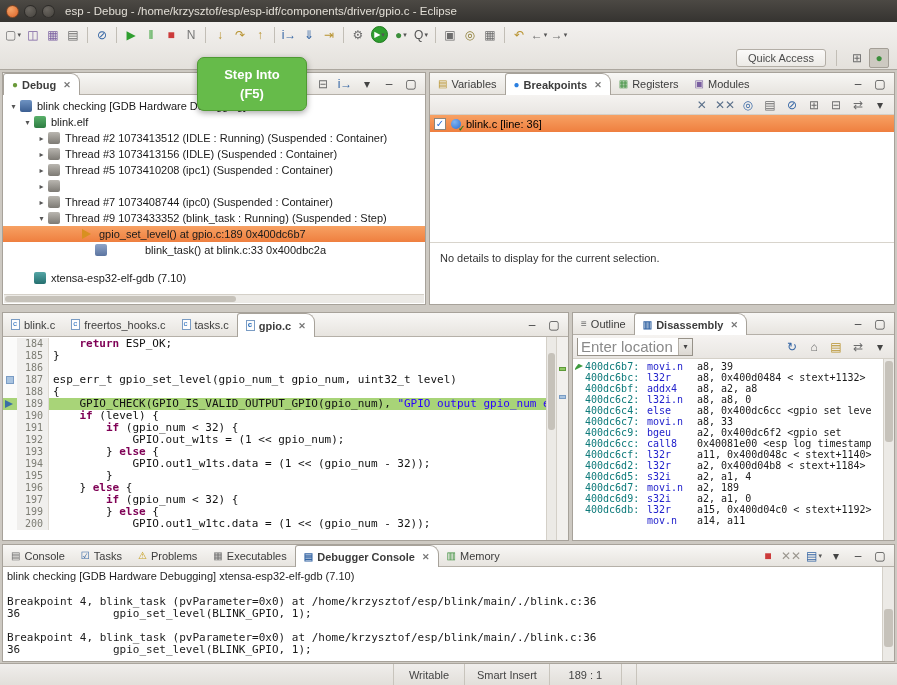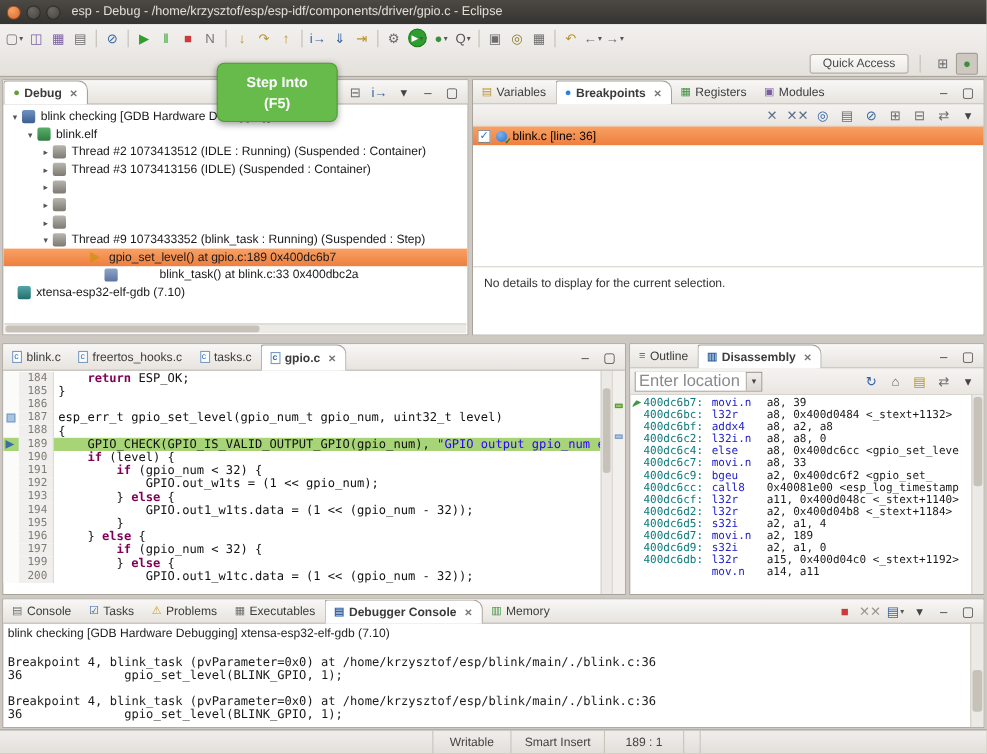--- a/index.html
+++ b/index.html
@@ -311,45 +311,47 @@
           <span class="tlabel">Thread #2 1073413512 (IDLE : Running) (Suspended : Container)</span>
         </div>
         <div class="trow" style="padding-left: 32px;">
           <span class="texp">▸</span>
           <span class="tico thread"></span>
           <span class="tlabel">Thread #3 1073413156 (IDLE) (Suspended : Container)</span>
         </div>
         <div class="trow" style="padding-left: 32px;">
           <span class="texp">▸</span>
           <span class="tico thread"></span>
+          <span class="tlabel">Thread #5 1073410208 (ipc1) (Suspended : Container)</span>
         </div>
         <div class="trow" style="padding-left: 32px;">
           <span class="texp">▸</span>
           <span class="tico thread"></span>
         </div>
         <div class="trow" style="padding-left: 32px;">
           <span class="texp">▸</span>
           <span class="tico thread"></span>
+          <span class="tlabel">Thread #7 1073408744 (ipc0) (Suspended : Container)</span>
         </div>
         <div class="trow" style="padding-left: 32px;">
           <span class="texp">▾</span>
           <span class="tico thread"></span>
           <span class="tlabel">Thread #9 1073433352 (blink_task : Running) (Suspended : Step)</span>
         </div>
         <div class="trow selected" style="padding-left: 66px;">
           <span class="texp"></span>
           <span class="tico frame-current"></span>
           <span class="tlabel">gpio_set_level() at gpio.c:189 0x400dc6b7</span>
         </div>
         <div class="trow" style="padding-left: 46px; gap: 33px;">
           <span class="texp"></span>
           <span class="tico frame"></span>
           <span class="tlabel">blink_task() at blink.c:33 0x400dbc2a</span>
         </div>
-        <div class="trow" style="">
+        <div class="trow" style="padding-left: 18px; margin-top: 12px;">
           <span class="texp"></span>
           <span class="tico process"></span>
           <span class="tlabel">xtensa-esp32-elf-gdb (7.10)</span>
         </div>
       </div>
     <div class="hscroll">
         <div class="hthumb"></div>
       </div>
   </div>
 

